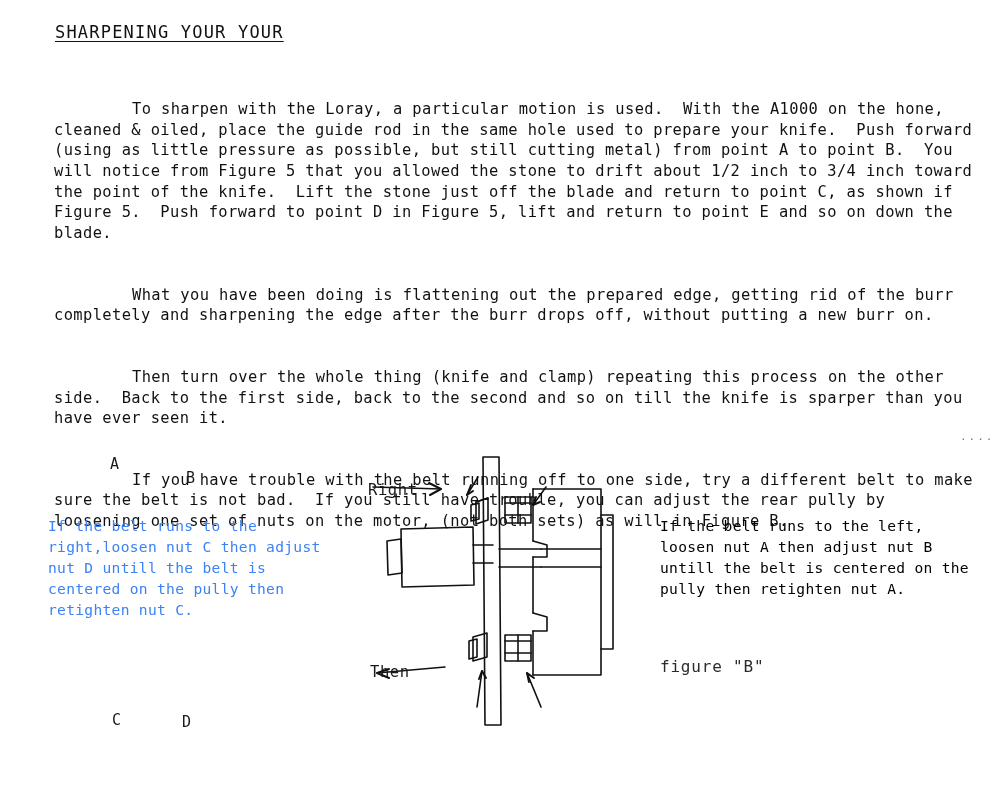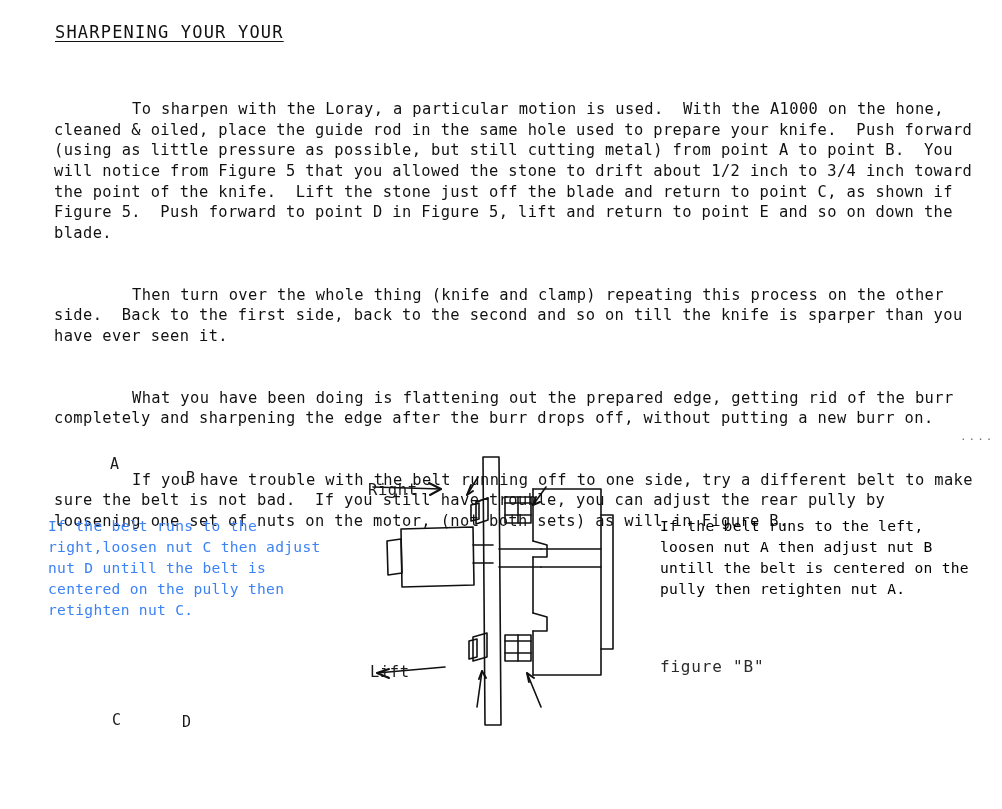--- a/index.html
+++ b/index.html
@@ -117,22 +117,22 @@
 </style>
 </head>
 <body>
 
 <div class="page">
 
   <div class="title">SHARPENING YOUR YOUR</div>
 
   <div class="body-text">
     <p><span class="indent"></span><span>To sharpen with the Loray, a particular motion is used.  With the A1000 on the hone, cleaned &amp; oiled, place the guide rod in the same hole used to prepare your knife.  Push forward (using as little pressure as possible, but still cutting metal) from point A to point B.  You will notice from Figure 5 that you allowed the stone to drift about 1/2 inch to 3/4 inch toward the point of the knife.  Lift the stone just off the blade and return to point C, as shown if Figure 5.  Push forward to point D in Figure 5, lift and return to point E and so on down the blade.</span></p>
+    <p><span class="indent"></span><span>What you have been doing is flattening out the prepared edge, getting rid of the burr completely and sharpening the edge after the burr drops off, without putting a new burr on.</span></p>
     <p><span class="indent"></span><span>Then turn over the whole thing (knife and clamp) repeating this process on the other side.  Back to the first side, back to the second and so on till the knife is sparper than you have ever seen it.</span></p>
-    <p><span class="indent"></span><span>What you have been doing is flattening out the prepared edge, getting rid of the burr completely and sharpening the edge after the burr drops off, without putting a new burr on.</span></p>
     <p><span class="indent"></span><span>If you have trouble with the belt running off to one side, try a different belt to make sure the belt is not bad.  If you still have trouble, you can adjust the rear pully by loosening </span><span class="uline">one set</span><span> of nuts on the motor, (not both sets) as will in Figure B.</span></p>
   </div>
 
   <div class="tiny-dots">....</div>
 
   <div class="figure-wrap">
 
     <div class="cap-left">If the belt runs to the right,loosen nut C then adjust nut D untill the belt is centered on the pully then retighten nut C.</div>
     <div class="cap-right">If the belt runs to the left, loosen nut A then adjust nut B untill the belt is centered on the pully then retighten nut A.</div>
     <div class="fig-label">figure "B"</div>
@@ -196,16 +196,16 @@
         <path d="M90 222 L22 228"></path>
         <path d="M22 228 L34 224 M22 228 L34 233" stroke-width="2"></path>
       </g>
     </svg>
 
     <div class="lbl lbl-a" style="left:110px;top:10px">A</div>
     <div class="lbl lbl-b" style="left:186px;top:24px">B</div>
     <div class="lbl lbl-c" style="left:112px;top:266px">C</div>
     <div class="lbl lbl-d" style="left:182px;top:268px">D</div>
     <div class="lbl lbl-right" style="left:368px;top:36px">Right</div>
-    <div class="lbl lbl-left" style="left:370px;top:218px">Lift</div>
+    <div class="lbl lbl-left" style="left:370px;top:218px">Then</div>
 
   </div>
 </div>
 
 </body></html>

